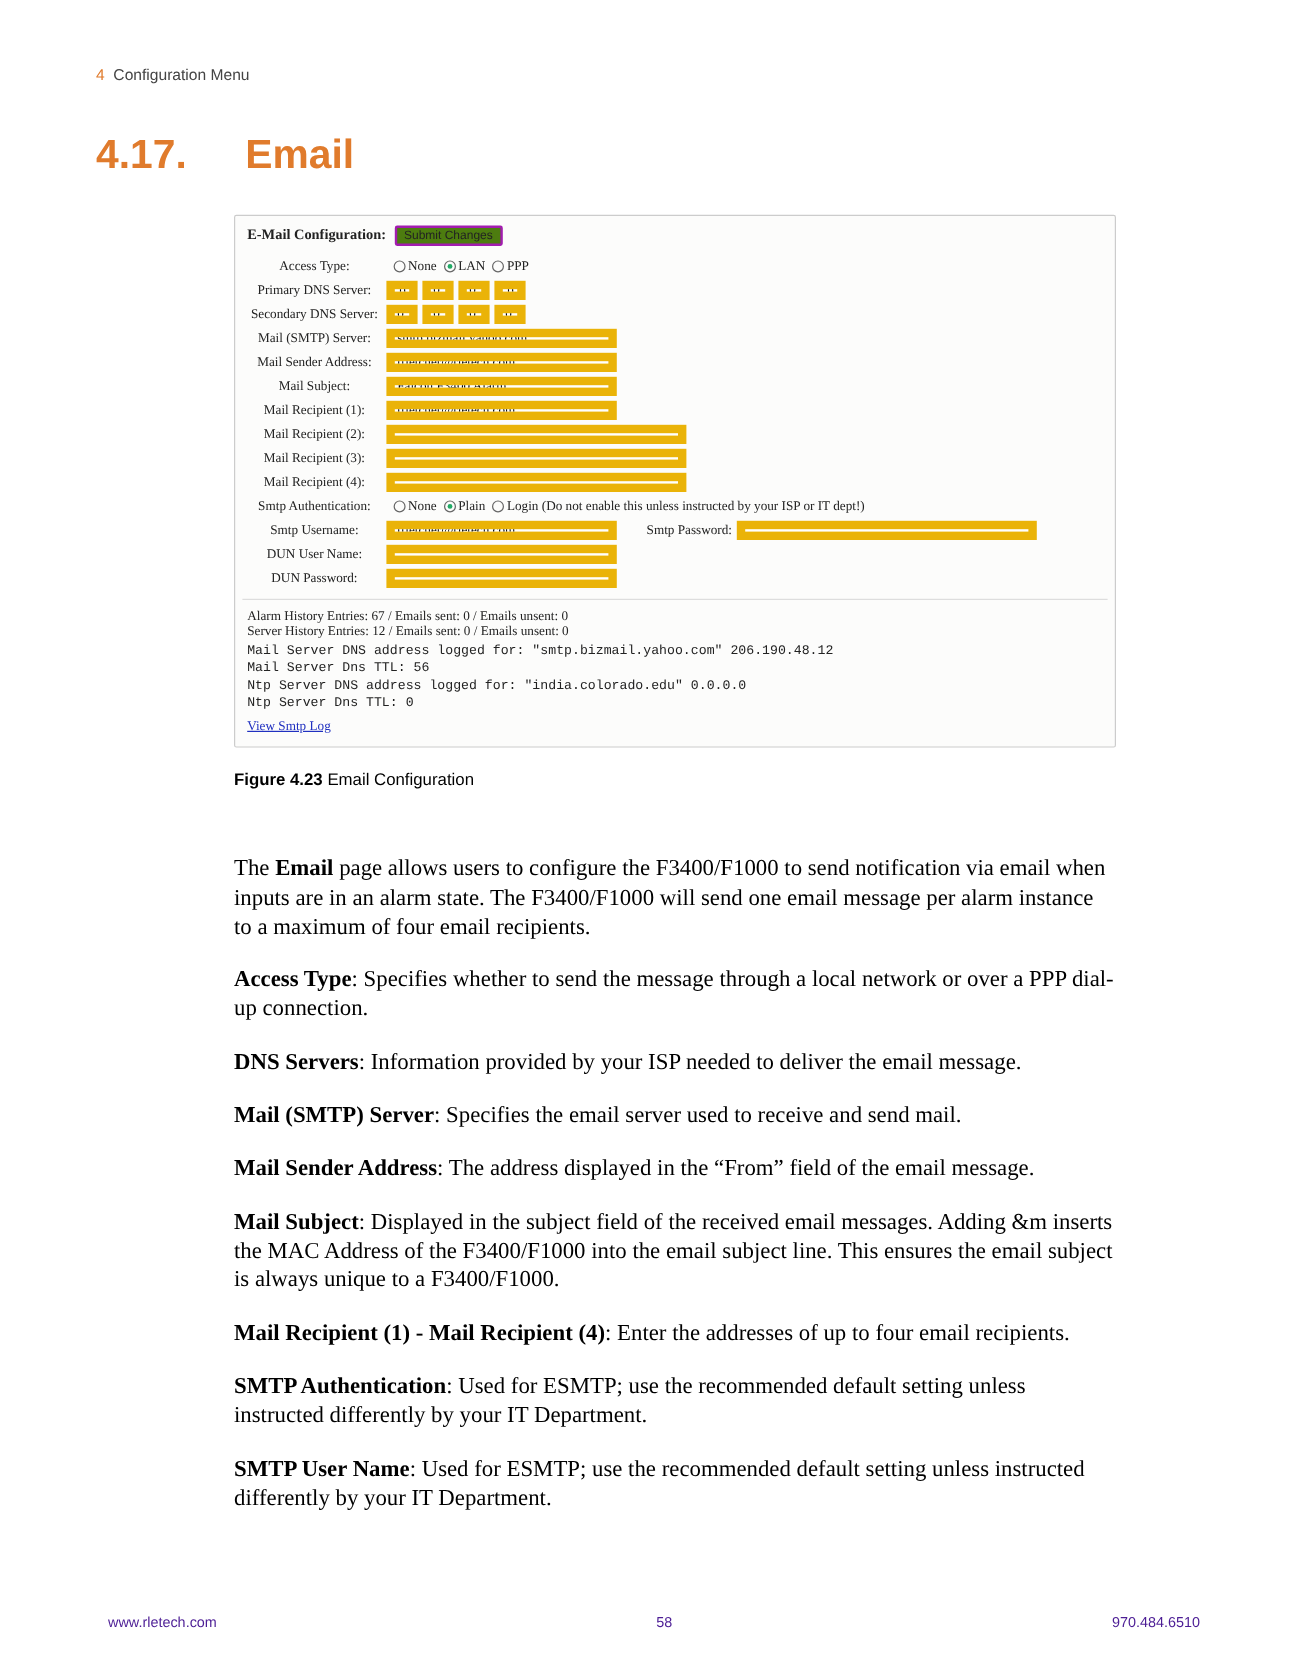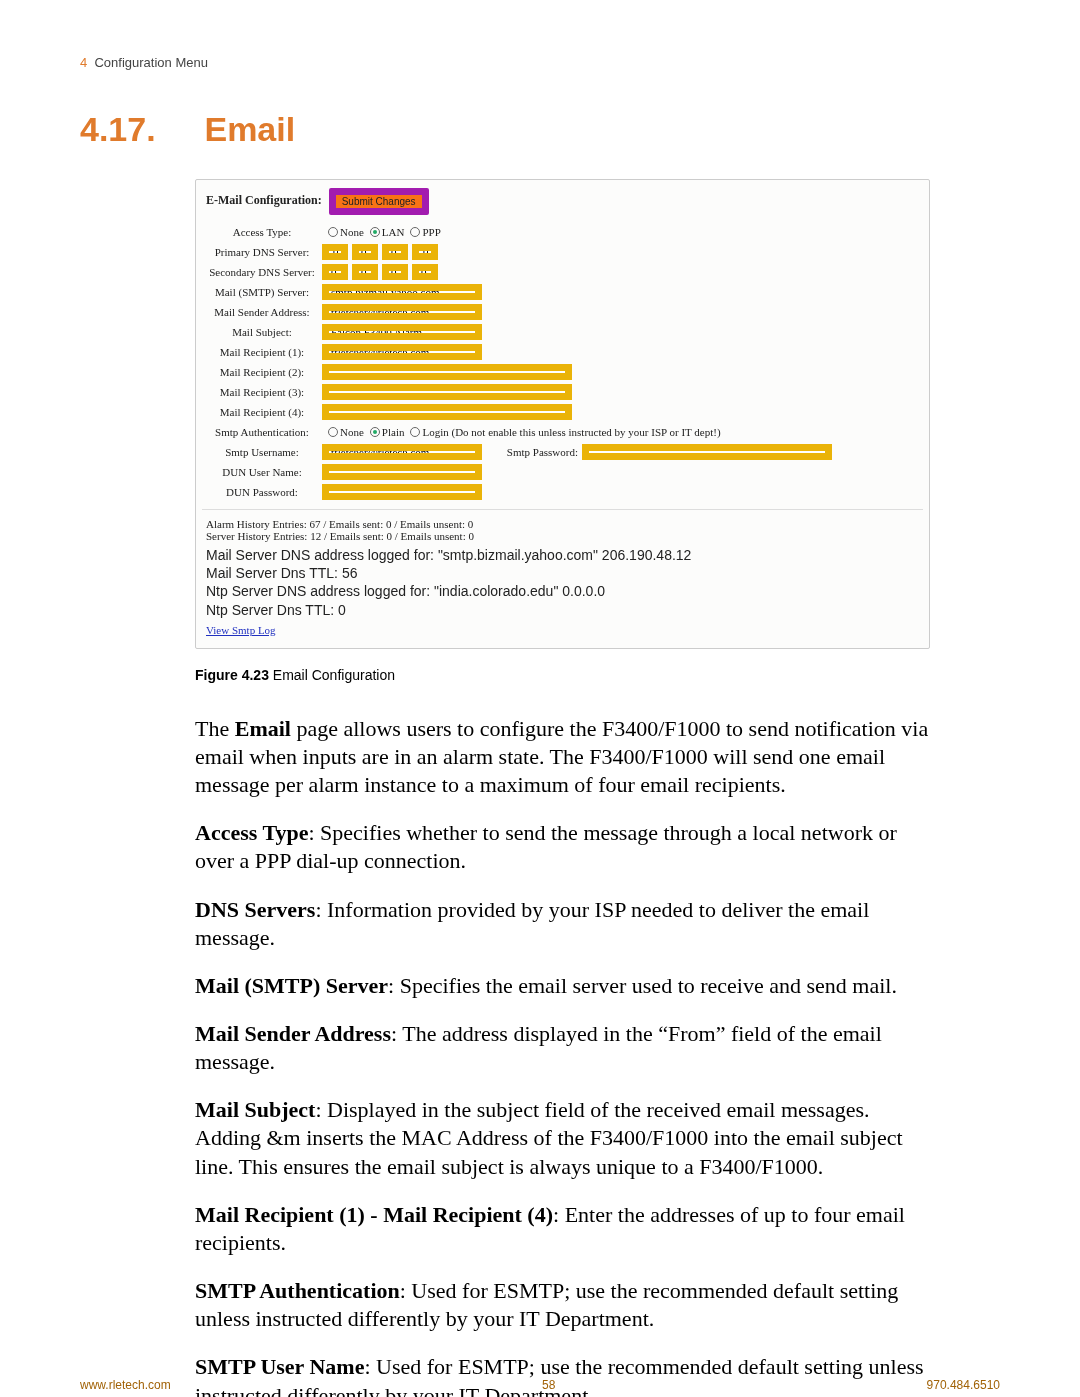--- a/index.html
+++ b/index.html
@@ -41,22 +41,22 @@
     font-size: 12px;
     color: #222;
     padding: 8px 10px 10px 10px;
   }
   .cfg-head {
     margin-bottom: 8px;
   }
   .cfg-head b { font-size: 12px; }
   .btn {
     display: inline-block;
-    border: 7px solid #a21caf;
-    background: #f97316;
+    border: 2px solid #a21caf;
+    background: #4d7c0f;
     font-family: Arial, sans-serif;
     font-size: 10px;
     padding: 1px 6px;
     border-radius: 2px;
     margin-left: 4px;
     vertical-align: middle;
   }
   .row {
     display: flex;
     align-items: center;
@@ -73,21 +73,21 @@
   }
   .inp {
     border: 7px solid #eab308;
     background: #fff;
     height: 16px;
     font-size: 11px;
     padding: 0 2px;
     font-family: "Times New Roman", serif;
   }
   .inp.sm { width: 26px; }
-  .inp.md { width: 160px; }
+  .inp.md { width: 192px; }
   .inp.lg { width: 250px; }
   .rad {
     display: inline-block;
     width: 10px; height: 10px;
     border: 1px solid #666;
     border-radius: 50%;
     margin: 0 2px 0 6px;
     vertical-align: middle;
     position: relative;
   }
@@ -99,53 +99,53 @@
     border-radius: 50%;
     background: #2a6;
   }
   hr.thin {
     border: none;
     border-top: 1px solid #ddd;
     margin: 8px -4px;
   }
   .small { font-size: 11px; }
   .mono {
-    font-family: Liberation Sans, sans-serif;
-    font-size: 14px;
+    font-family: Liberation Mono, monospace;
+    font-size: 11px;
     white-space: pre;
     line-height: 1.3;
     margin: 4px 0;
   }
   .linklike {
     color: #2030c0;
     text-decoration: underline;
     font-size: 11px;
   }
   .figcap {
     margin-top: 18px;
     font-family: Arial, sans-serif;
     font-size: 14px;
   }
   .figcap b { font-weight: 700; }
   .body-text {
-    margin-top: 32px;
-    font-size: 22px;
+    margin-top: 55px;
+    font-size: 19px;
     line-height: 1.28;
   }
   .body-text p { margin: 0 0 20px 0; }
   .footer {
     position: absolute;
     bottom: 38px;
-    left: 80px;
+    left: 90px;
     right: 80px;
     display: flex;
     justify-content: space-between;
     font-family: Arial, sans-serif;
     font-size: 12px;
-    color: #a16207;
+    color: #4c1d95;
   }
 </style>
 </head>
 <body>
 
 <div class="page">
   <div class="header-line">
     <span class="chnum">4</span>
     &nbsp;<span>Configuration Menu</span>
   </div>

